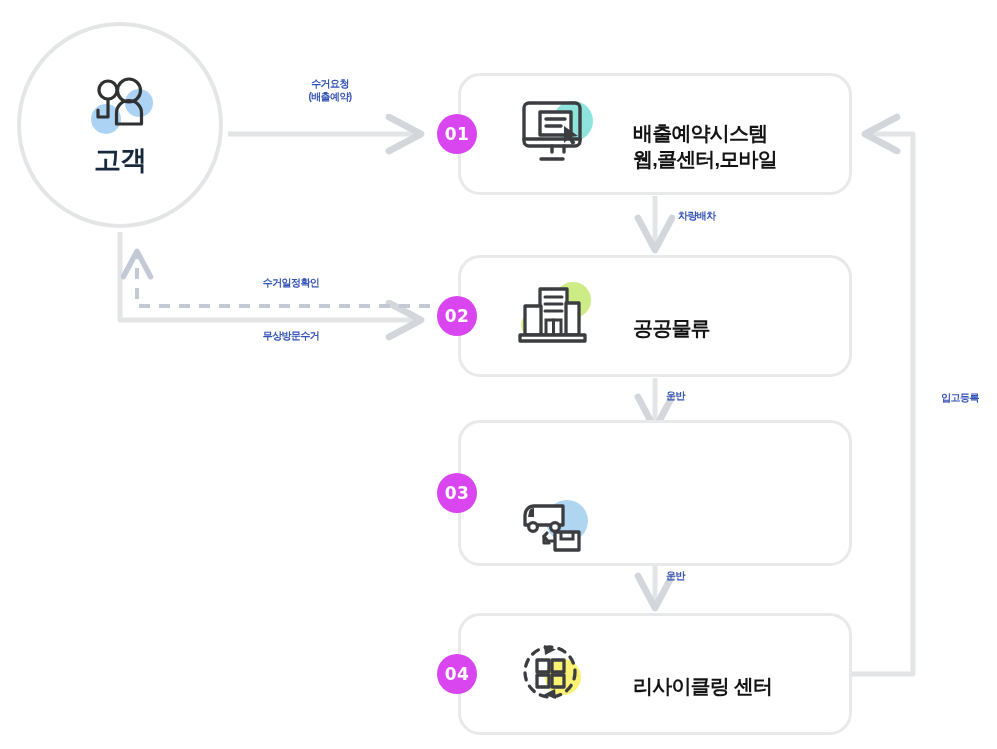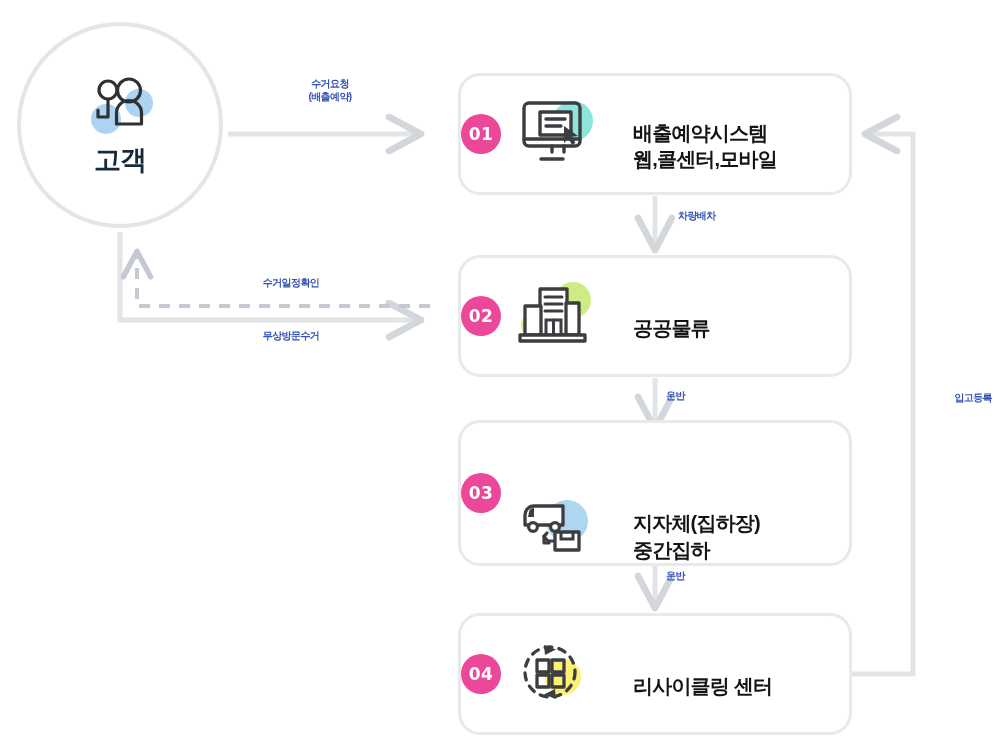--- a/index.html
+++ b/index.html
@@ -25,44 +25,43 @@
     border:3px solid #e8e9ea;border-radius:22px;background:#fff;
     box-sizing:border-box;display:flex;align-items:center;
   }
   #box1{top:73px;height:122px;}
   #box2{top:255px;height:122px;text-align:right;}
   #box3{top:420px;height:146px;align-items:flex-end;}
   #box4{top:613px;height:122px;}
 
   .badge{
     position:absolute;left:-24px;top:50%;transform:translateY(-50%);
-    width:40px;height:40px;border-radius:50%;background:#ec4899;
+    width:40px;height:40px;border-radius:50%;background:#d946ef;
     color:#fff;font-size:17px;font-weight:700;letter-spacing:0.5px;
     display:flex;align-items:center;justify-content:center;
     font-family:"DejaVu Sans",sans-serif;
-    margin-left:24px;
   }
   .step-icon{width:92px;height:78px;margin-left:50px;position:relative;flex:0 0 auto;}
   .step-text{
     margin-left:30px;font-size:20px;font-weight:700;color:#141414;
     line-height:1.32;letter-spacing:-0.8px;white-space:pre-line;margin-top:24px;
   }
 
   
   .conn-label{
     position:absolute;color:#3453b7;font-size:10px;font-weight:700;
     letter-spacing:-0.6px;line-height:1.25;white-space:pre-line;text-align:center;
   }
   #lbl-request{left:270px;top:78px;width:120px;}
   #lbl-dispatch{left:678px;top:210px;width:80px;text-align:left;}
   #lbl-confirm{left:228px;top:277px;width:126px;}
   #lbl-freepickup{left:228px;top:330px;width:126px;}
   #lbl-haul1{left:666px;top:390px;width:70px;text-align:left;}
   #lbl-haul2{left:666px;top:570px;width:70px;text-align:left;}
-  #lbl-inbound{left:928px;top:392px;width:64px;text-align:right;}
+  #lbl-inbound{left:928px;top:392px;width:64px;text-align:center;}
 </style>
 </head>
 <body>
 
 <div id="stage">
 
   <svg class="layer" viewBox="0 0 997 749">
     <defs>
       <marker id="ah" markerWidth="10" markerHeight="10" refX="7.2" refY="4" orient="auto" markerUnits="strokeWidth">
         <path d="M1,0.6 L7.4,4 L1,7.4" fill="none" stroke="#d3d6db" stroke-width="1.35" stroke-linecap="round" stroke-linejoin="round"></path>
@@ -175,22 +174,20 @@
         </g>
         <g fill="none" stroke="#3b3d40" stroke-width="3.2" stroke-linecap="round" stroke-linejoin="round">
           <path d="M33,51 L33,58 L38,58"></path>
           <path d="M36,48 L33,51.4 L36,55"></path>
           <path d="M42,56 L37,56"></path>
         </g>
         <rect x="44" y="47" width="24" height="18" fill="#fff" stroke="#3b3d40" stroke-width="3.3" stroke-linejoin="round"></rect>
         <path d="M50,47 L50,54 L62,54 L62,47" fill="none" stroke="#3b3d40" stroke-width="3"></path>
       </svg>
     </div>
-    <div class="step-text">지자체(집하장)
-중간집하</div>
   </div>
 
   <div class="step-box" id="box4">
     <div class="badge">04</div>
     <div class="step-icon">
       <svg viewBox="0 0 92 78" width="92" height="78">
         <circle cx="52" cy="42" r="18" fill="#fbef63" opacity="0.9"></circle>
         <circle cx="39" cy="37" r="25" fill="none" stroke="#3b3d40" stroke-width="3.3" stroke-dasharray="7 7" stroke-linecap="round"></circle>
         <path d="M33,10 L45,14.5 L34,20" fill="#3b3d40"></path>
         <path d="M45,64 L33,59.5 L44,54" fill="#3b3d40"></path>

